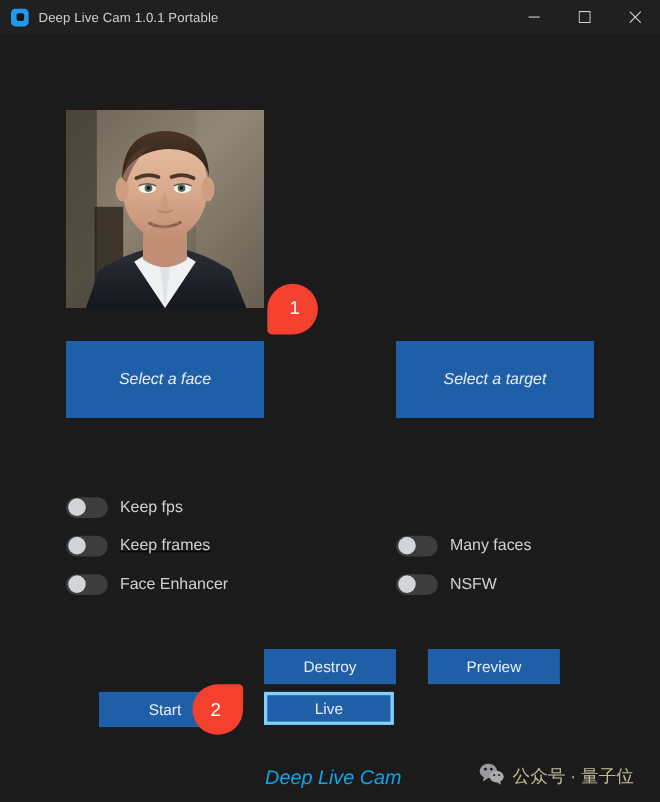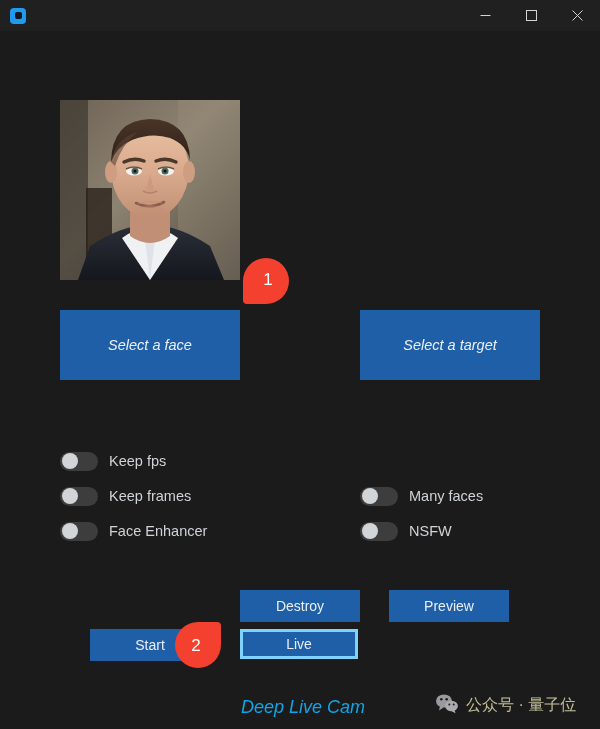--- a/index.html
+++ b/index.html
@@ -224,20 +224,21 @@
 </style>
 </head>
 <body>
 
 <div id="app">
 
   <div class="titlebar">
     <div class="app-icon">
       <div class="inner"></div>
     </div>
+    <div class="title-text">Deep Live Cam 1.0.1 Portable</div>
 
     <div class="win-controls">
       <div class="win-btn">
         <svg width="11" height="11" viewBox="0 0 11 11">
             <path d="M0.5 5.5 H10.5" stroke="currentColor" stroke-width="1" fill="none"></path>
           </svg>
       </div>
       <div class="win-btn">
         <svg width="11" height="11" viewBox="0 0 11 11">
             <rect x="0.5" y="0.5" width="10" height="10" stroke="currentColor" stroke-width="1" fill="none"></rect>
@@ -323,21 +324,21 @@
 
     <button class="sel-btn left">Select a face</button>
     <button class="sel-btn right">Select a target</button>
 
     <div class="switch-row" style="left:60px; top:419px;">
       <div class="switch">
           <div class="knob"></div>
         </div>
       <div class="switch-label">Keep fps</div>
     </div>
-    <div class="switch-row" style="left:60px; top:454px;">
+    <div class="switch-row" style="left:60px; top:454px;text-decoration:underline;">
       <div class="switch">
           <div class="knob"></div>
         </div>
       <div class="switch-label">Keep frames</div>
     </div>
     <div class="switch-row" style="left:60px; top:489px;">
       <div class="switch">
           <div class="knob"></div>
         </div>
       <div class="switch-label">Face Enhancer</div>

